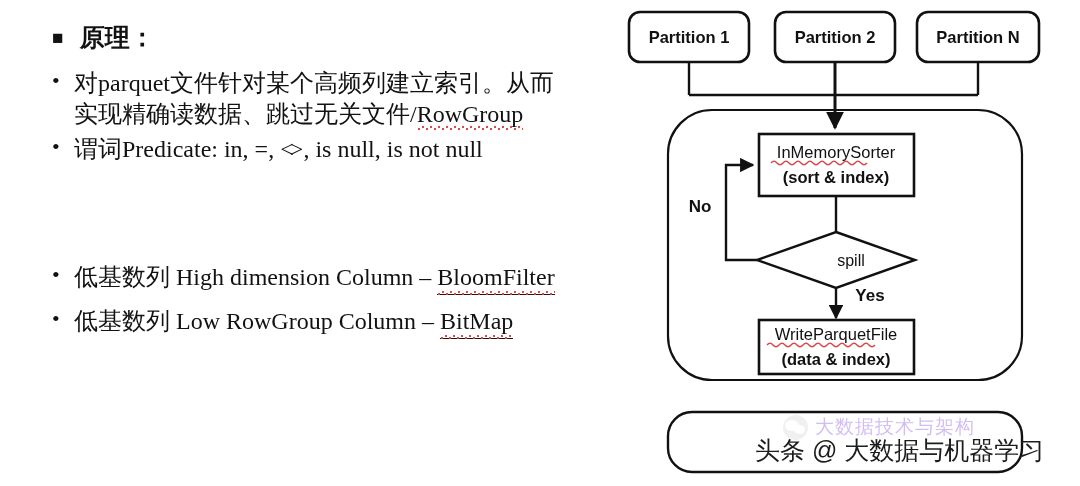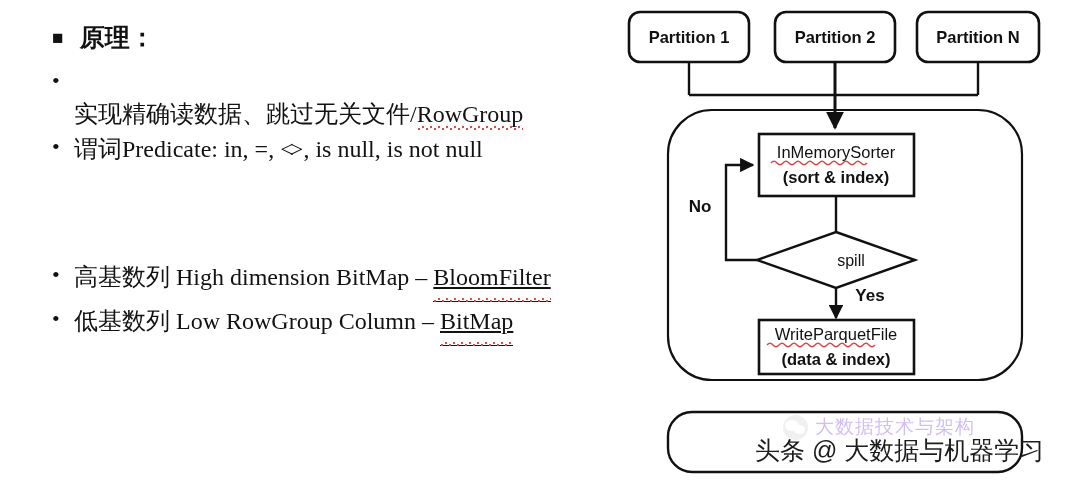--- a/index.html
+++ b/index.html
@@ -70,22 +70,21 @@
     bottom: -1px;
     height: 4px;
     background-image:
       radial-gradient(circle at 2px 3.4px, #d94a4a 1.25px, transparent 1.45px),
       radial-gradient(circle at 6px 0.6px, #d94a4a 1.25px, transparent 1.45px);
     background-size: 8px 4px;
     background-repeat: repeat-x;
   }
   .uline {
     border-bottom: 1.4px solid #161616;
-    padding-bottom: 8px;
-    text-decoration: underline;
+    padding-bottom: 1px;
   }
   .ne { 
     letter-spacing: -0.16em;
     display: inline-block;
     padding-right: 0.16em;
   }
 
   
   #diagram-pane {
     position: absolute;
@@ -187,37 +186,37 @@
   <div id="text-pane">
 
     <div class="head-line" style="left:52px; top:24px;">
       <span class="sq">■</span>
       <span style="margin-left:10px;">原理：</span>
     </div>
 
     <div class="bullet-line" style="left:52px; top:68px; width:520px;">
       <span class="dot">•</span>
       <span class="bodytext">
-        <br>
+        <span>对parquet文件针对某个高频列建立索引。从而</span><br>
         <span>实现精确读数据、跳过无关文件/</span><span class="squig">RowGroup</span>
       </span>
     </div>
 
     <div class="bullet-line" style="left:52px; top:134px; width:530px;">
       <span class="dot">•</span>
       <span class="bodytext">
         <span>谓词Predicate: in, =, </span><span class="ne">&lt;&gt;</span><span>, is null, is not null</span>
       </span>
     </div>
 
 
     <div class="bullet-line" style="left:52px; top:262px; width:540px;">
       <span class="dot">•</span>
       <span class="bodytext">
-        <span>高基数列 High dimension BitMap – </span><span class="squig uline">BloomFilter</span>
+        <span>低基数列 High dimension Column – </span><span class="squig uline">BloomFilter</span>
       </span>
     </div>
 
     <div class="bullet-line" style="left:52px; top:306px; width:540px;">
       <span class="dot">•</span>
       <span class="bodytext">
         <span>低基数列 Low RowGroup Column – </span><span class="squig uline">BitMap</span>
       </span>
     </div>
 

